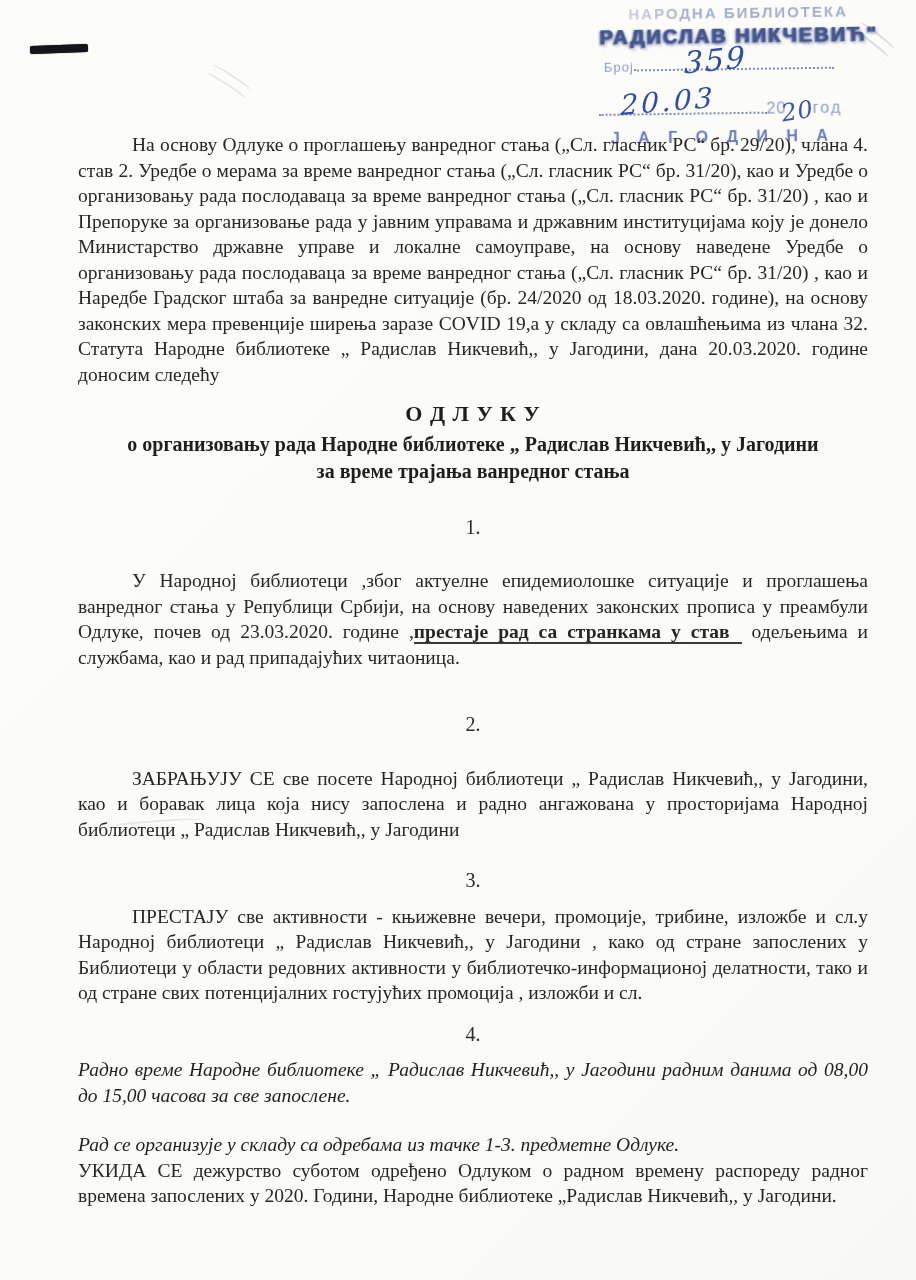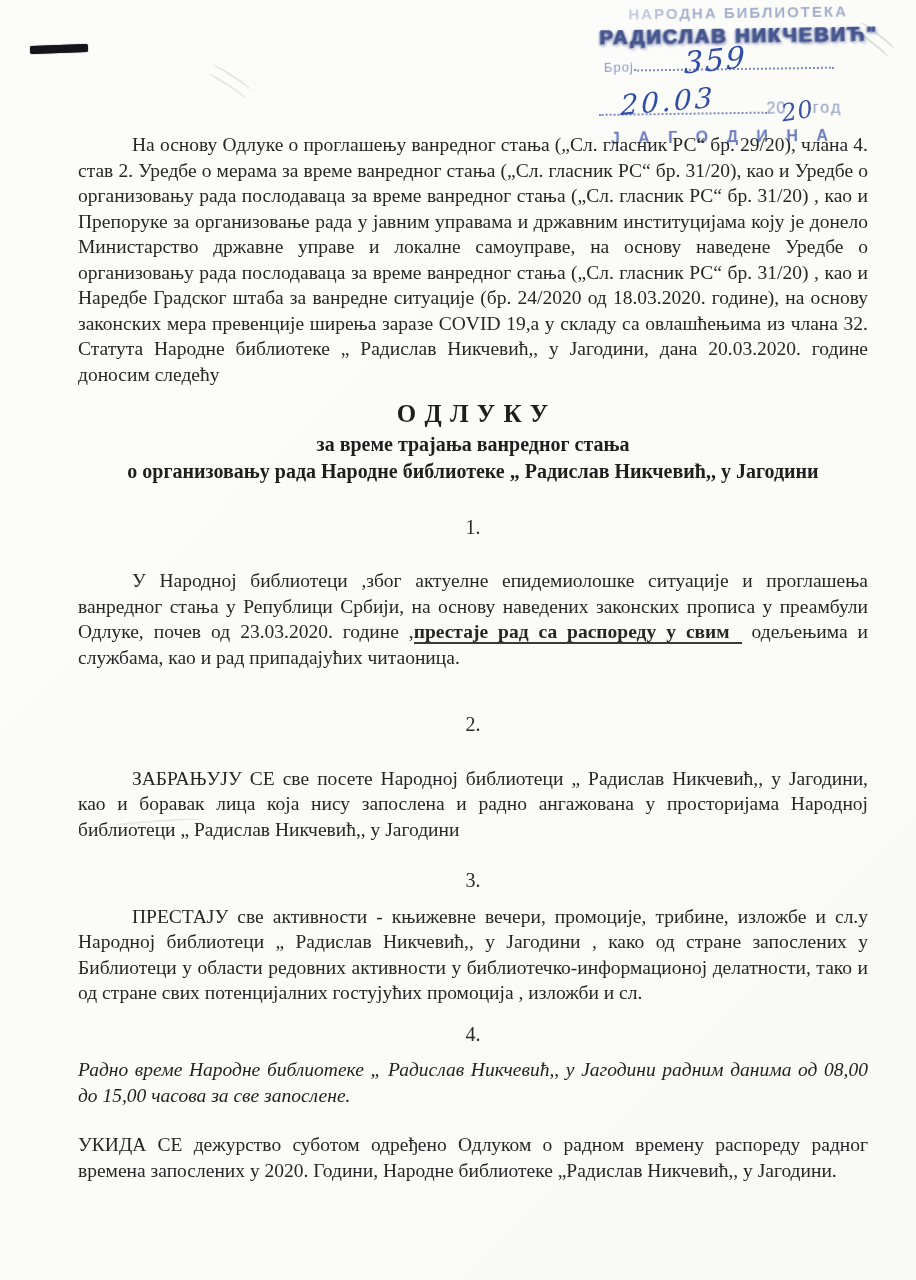--- a/index.html
+++ b/index.html
@@ -90,21 +90,21 @@
     position:absolute;left:78px;top:132px;width:790px;
     font-size:19.5px;line-height:25.5px;
     color:#262626;
     text-rendering:optimizeLegibility;
   }
   .content p{margin:0;}
   .justify{text-align:justify;}
   .indent{text-indent:54px;}
   .intro{margin-bottom:18px;}
   .doc-title{
-    text-align:center;font-size:25px;font-weight:bold;
+    text-align:center;font-size:22px;font-weight:bold;
     margin:14px 0 4px;letter-spacing:1px;color:#1e1e1e;
   }
   .subtitle{
     text-align:center;font-weight:bold;font-size:20px;line-height:27px;color:#1e1e1e;
   }
   .secnum{text-align:center;font-size:20px;color:#2a2a2a;}
   .n1{margin:30px 0 28px;}
   .n2{margin:42px 0 28px;}
   .n3{margin:26px 0 10px;}
   .n4{margin:16px 0 10px;}
@@ -146,30 +146,31 @@
       <span class="date-dm">20.03</span><span class="dotline dl-2"></span><span class="date-printed">20</span><span class="date-written">20</span><span class="date-god">год</span>
     </div>
     <div class="stamp-city">Ј А Г О Д И Н А</div>
   </div>
 
   <div class="content">
 
     <p class="intro justify indent">На основу Одлуке о проглашењу ванредног стања („Сл. гласник РС“ бр. 29/20), члана 4. став 2. Уредбе о мерама за време ванредног стања („Сл. гласник РС“ бр. 31/20), као и Уредбе о организовању рада послодаваца за време ванредног стања („Сл. гласник РС“ бр. 31/20) , као и Препоруке за организовање рада у јавним управама и државним институцијама коју је донело Министарство државне управе и локалне самоуправе, на основу наведене Уредбе о организовању рада послодаваца за време ванредног стања („Сл. гласник РС“ бр. 31/20) , као и  Наредбе Градског штаба за ванредне ситуације (бр. 24/2020 од 18.03.2020. године), на основу законских мера превенције ширења заразе COVID 19,а у складу са овлашћењима из члана 32. Статута Народне библиотеке „ Радислав Никчевић,, у Јагодини, дана 20.03.2020. године доносим следећу</p>
 
     <div class="doc-title">О Д Л У К У</div>
+    <div class="subtitle">о организовању  рада   Народне библиотеке „ Радислав Никчевић,, у Јагодини</div>
     <div class="subtitle">за време трајања ванредног стања</div>
-    <div class="subtitle">о организовању  рада   Народне библиотеке „ Радислав Никчевић,, у Јагодини</div>
 
     <div class="secnum n1">1.</div>
-    <p class="justify indent"><span>У Народној библиотеци ,због актуелне епидемиолошке ситуације и проглашења ванредног стања у Републици Србији, на основу наведених законских прописа у преамбули Одлуке,  почев од 23.03.2020. године ,</span><span class="emph">престаје рад са распореду  у свим</span><span> одељењима и службама, као и рад припадајућих читаоница.</span></p>
+    <p class="justify indent"><span>У Народној библиотеци ,због актуелне епидемиолошке ситуације и проглашења ванредног стања у Републици Србији, на основу наведених законских прописа у преамбули Одлуке,  почев од 23.03.2020. године ,</span><span class="emph">престаје рад са странкама  у став</span><span> одељењима и службама, као и рад припадајућих читаоница.</span></p>
 
     <div class="secnum n2">2.</div>
     <p class="justify indent">ЗАБРАЊУЈУ СЕ све посете Народној библиотеци „ Радислав Никчевић,, у Јагодини, као и боравак лица која нису запослена и радно ангажована у просторијама Народној библиотеци „ Радислав Никчевић,, у Јагодини</p>
 
     <div class="secnum n3">3.</div>
     <p class="justify indent">ПРЕСТАЈУ све  активности  - књижевне вечери, промоције, трибине, изложбе и сл.у Народној библиотеци „ Радислав Никчевић,, у Јагодини , како од стране запослених у Библиотеци у области редовних активности у  библиотечко-информационој делатности, тако и од стране свих потенцијалних гостујућих промоција , изложби и сл.</p>
 
     <div class="secnum n4">4.</div>
     <p class="justify bold-italic gap-after">Радно време Народне библиотеке „ Радислав Никчевић,, у Јагодини  радним данима од 08,00 до 15,00 часова за све запослене.</p>
+    <p class="justify bold-italic">Рад се организује у складу са одребама из тачке 1-3.  предметне Одлуке.</p>
     <p class="justify">УКИДА СЕ дежурство суботом одређено Одлуком о радном времену распореду радног времена запослених у 2020. Години, Народне библиотеке „Радислав Никчевић,, у Јагодини.</p>
 
   </div>
 </div>
 
 </body></html>

